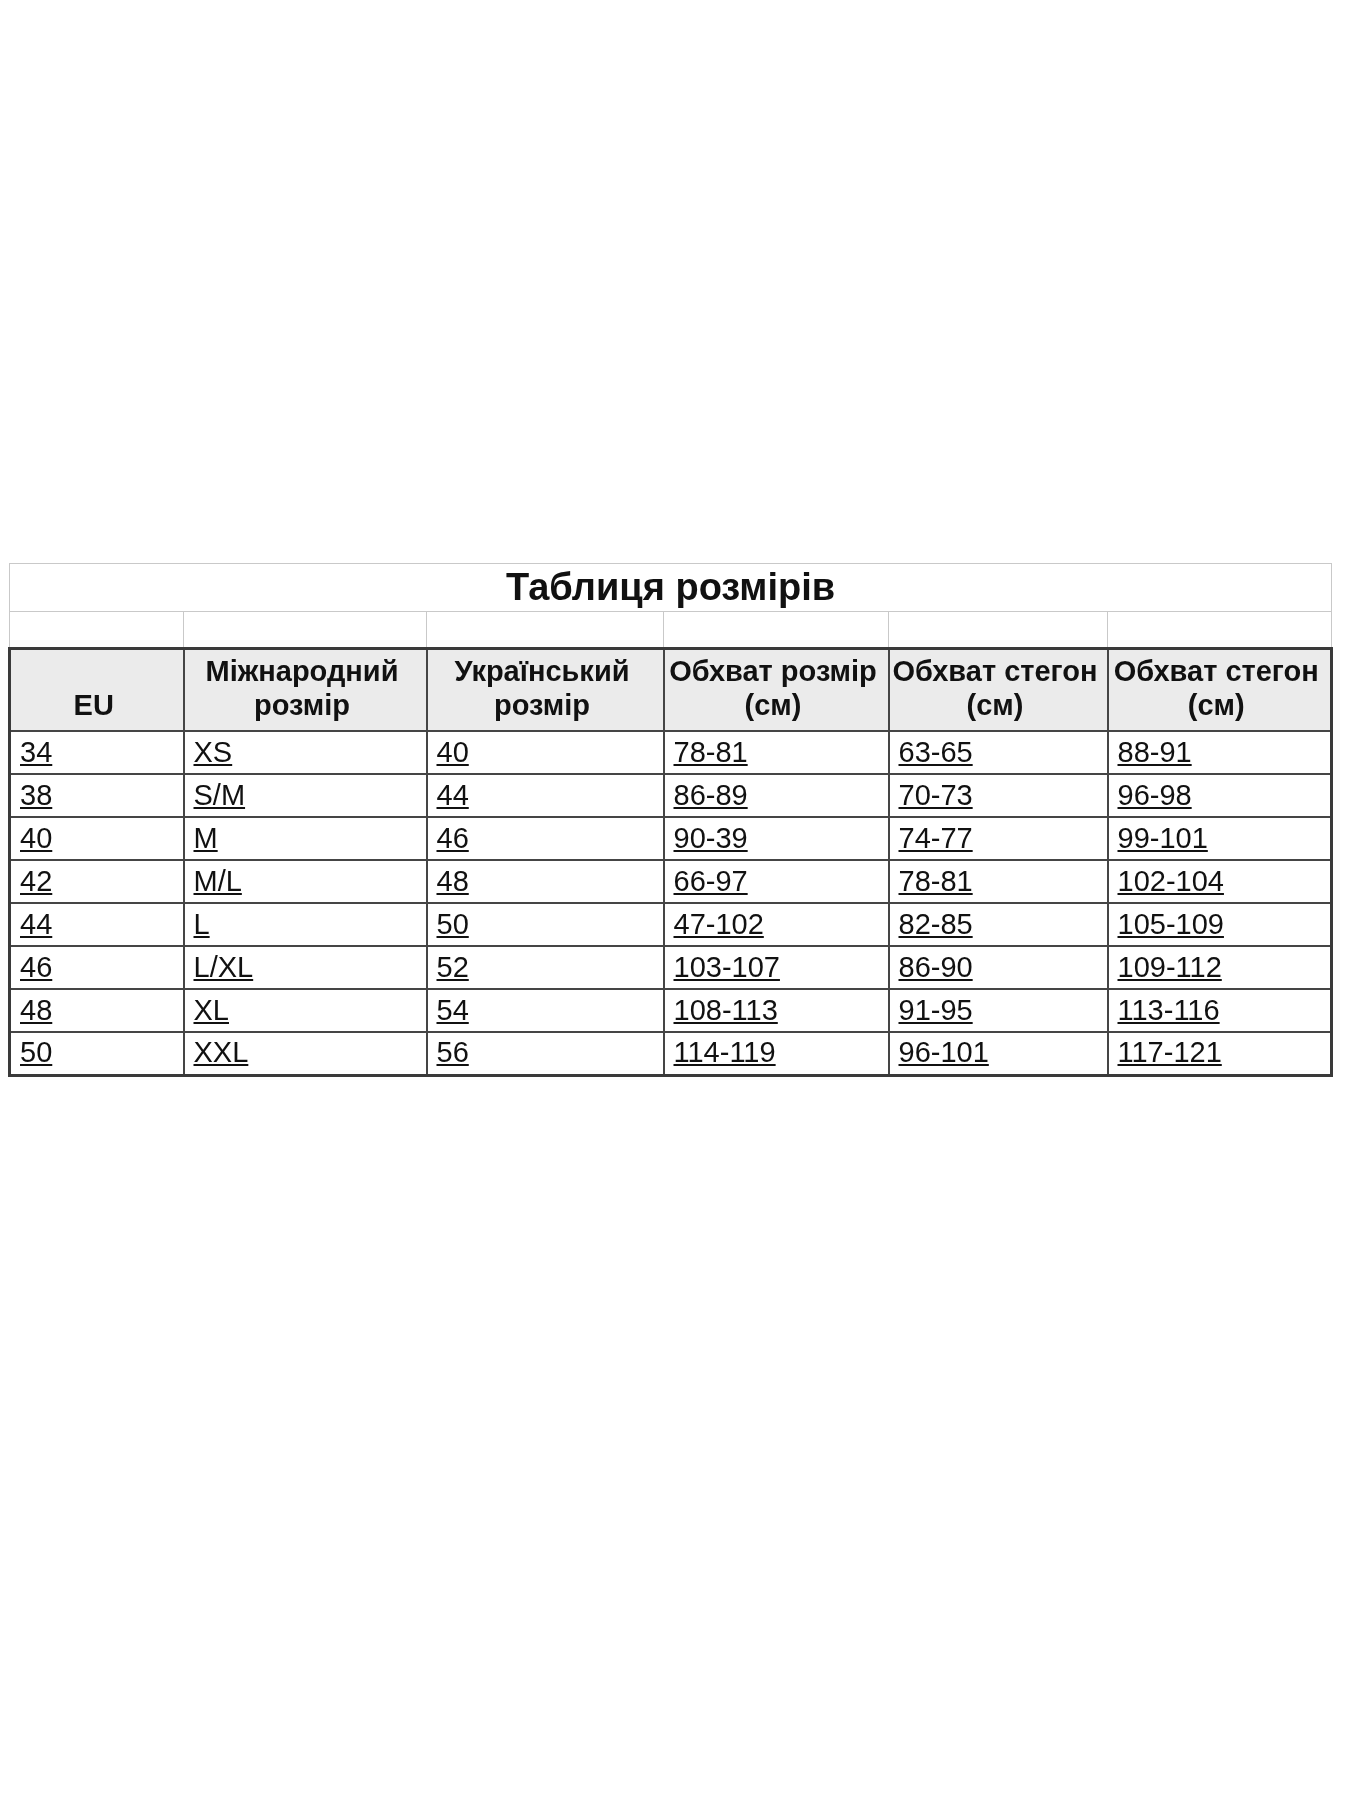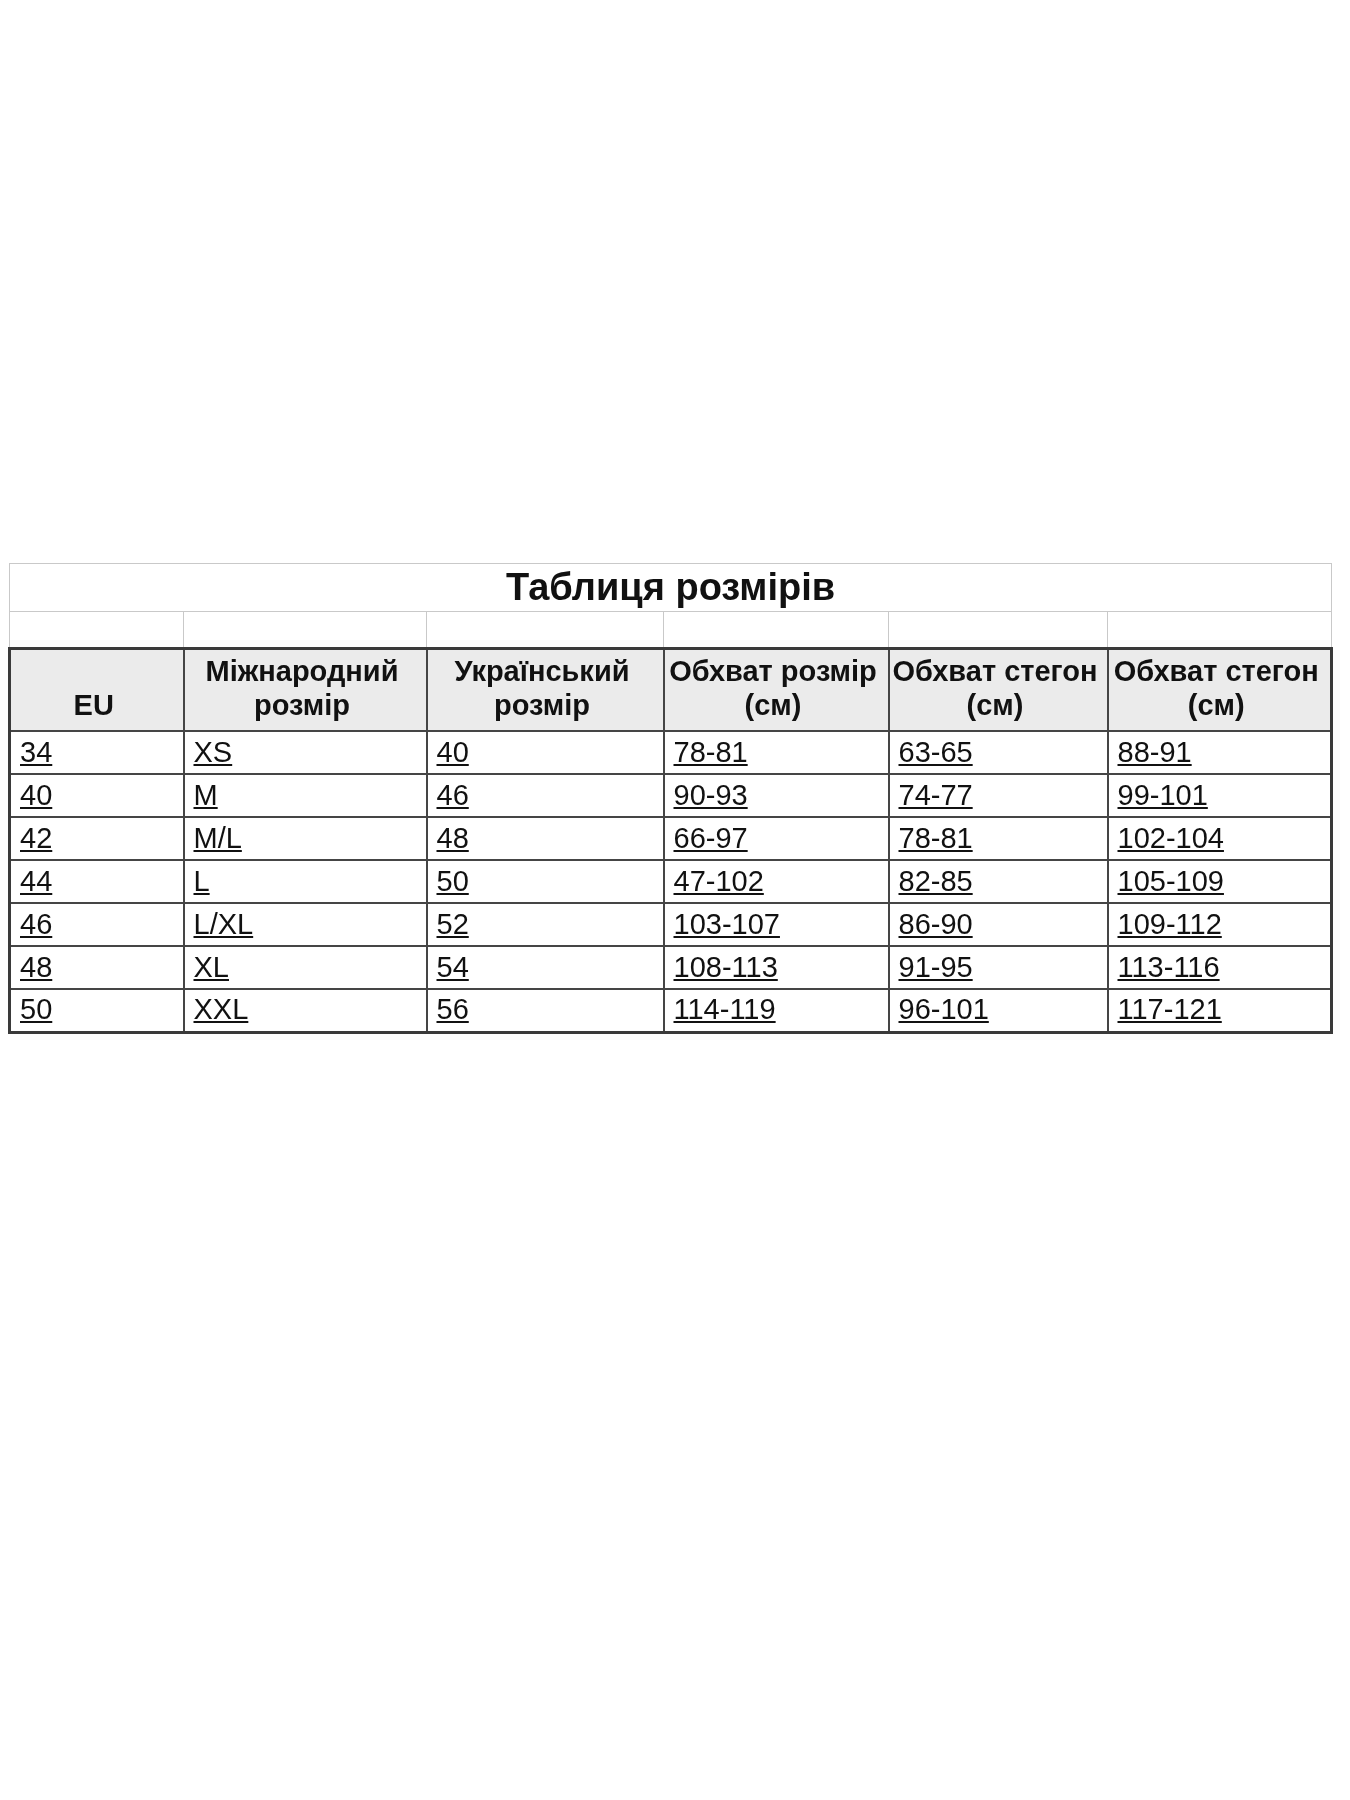--- a/index.html
+++ b/index.html
@@ -117,24 +117,32 @@
       </tr>
       <tr>
         <td class="data-cell">34</td>
         <td class="data-cell">XS</td>
         <td class="data-cell">40</td>
         <td class="data-cell">78-81</td>
         <td class="data-cell">63-65</td>
         <td class="data-cell">88-91</td>
       </tr>
       <tr>
+        <td class="data-cell">38</td>
+        <td class="data-cell">S/M</td>
+        <td class="data-cell">44</td>
+        <td class="data-cell">86-89</td>
+        <td class="data-cell">70-73</td>
+        <td class="data-cell">96-98</td>
+      </tr>
+      <tr>
         <td class="data-cell">40</td>
         <td class="data-cell">M</td>
         <td class="data-cell">46</td>
-        <td class="data-cell">90-93</td>
+        <td class="data-cell">90-39</td>
         <td class="data-cell">74-77</td>
         <td class="data-cell">99-101</td>
       </tr>
       <tr>
         <td class="data-cell">42</td>
         <td class="data-cell">M/L</td>
         <td class="data-cell">48</td>
         <td class="data-cell">66-97</td>
         <td class="data-cell">78-81</td>
         <td class="data-cell">102-104</td>

